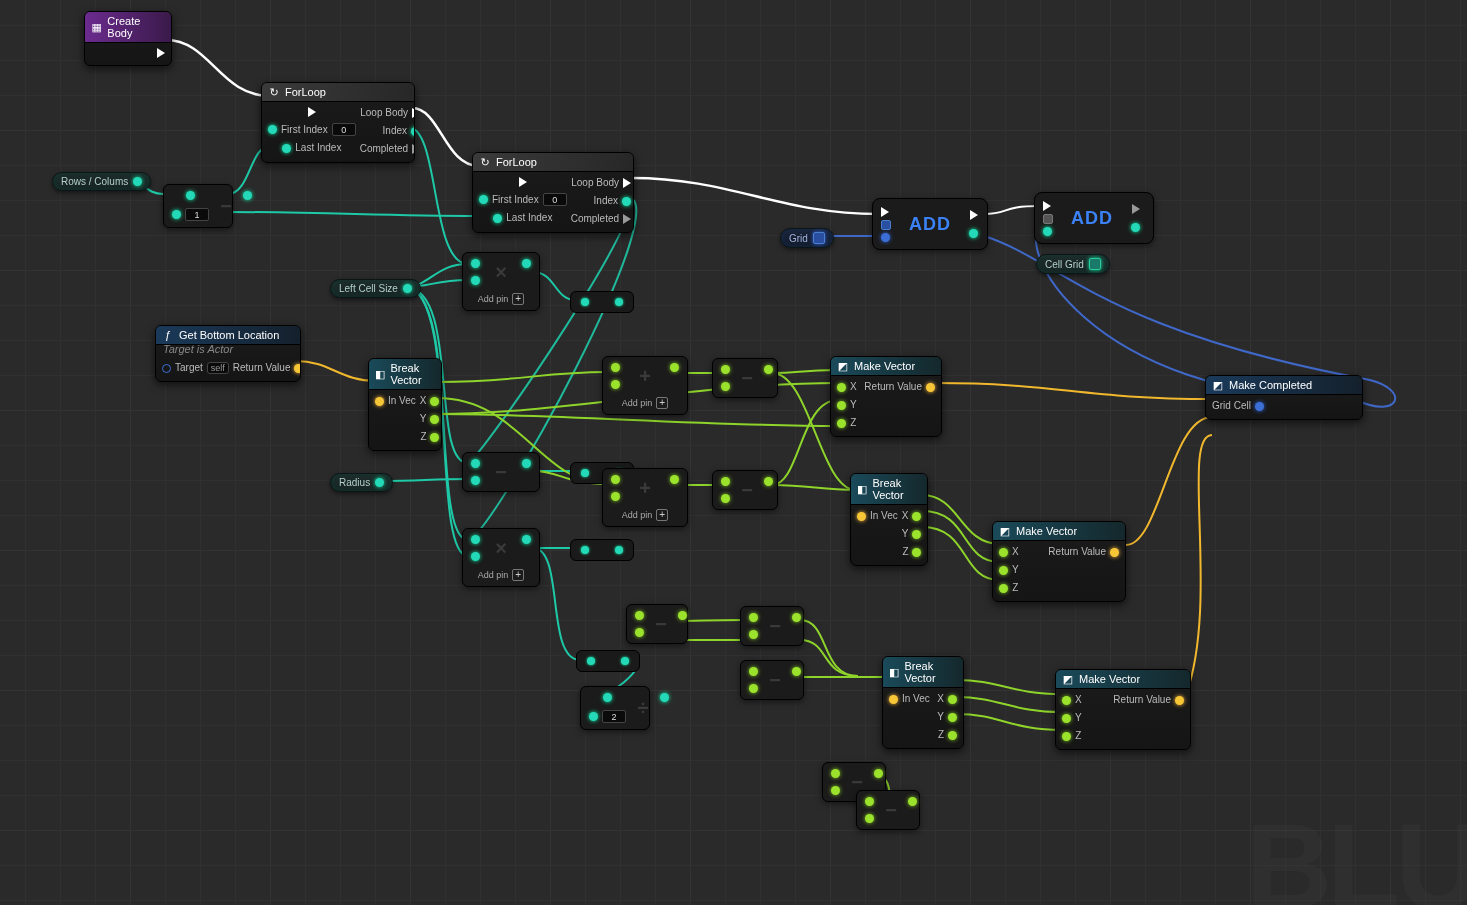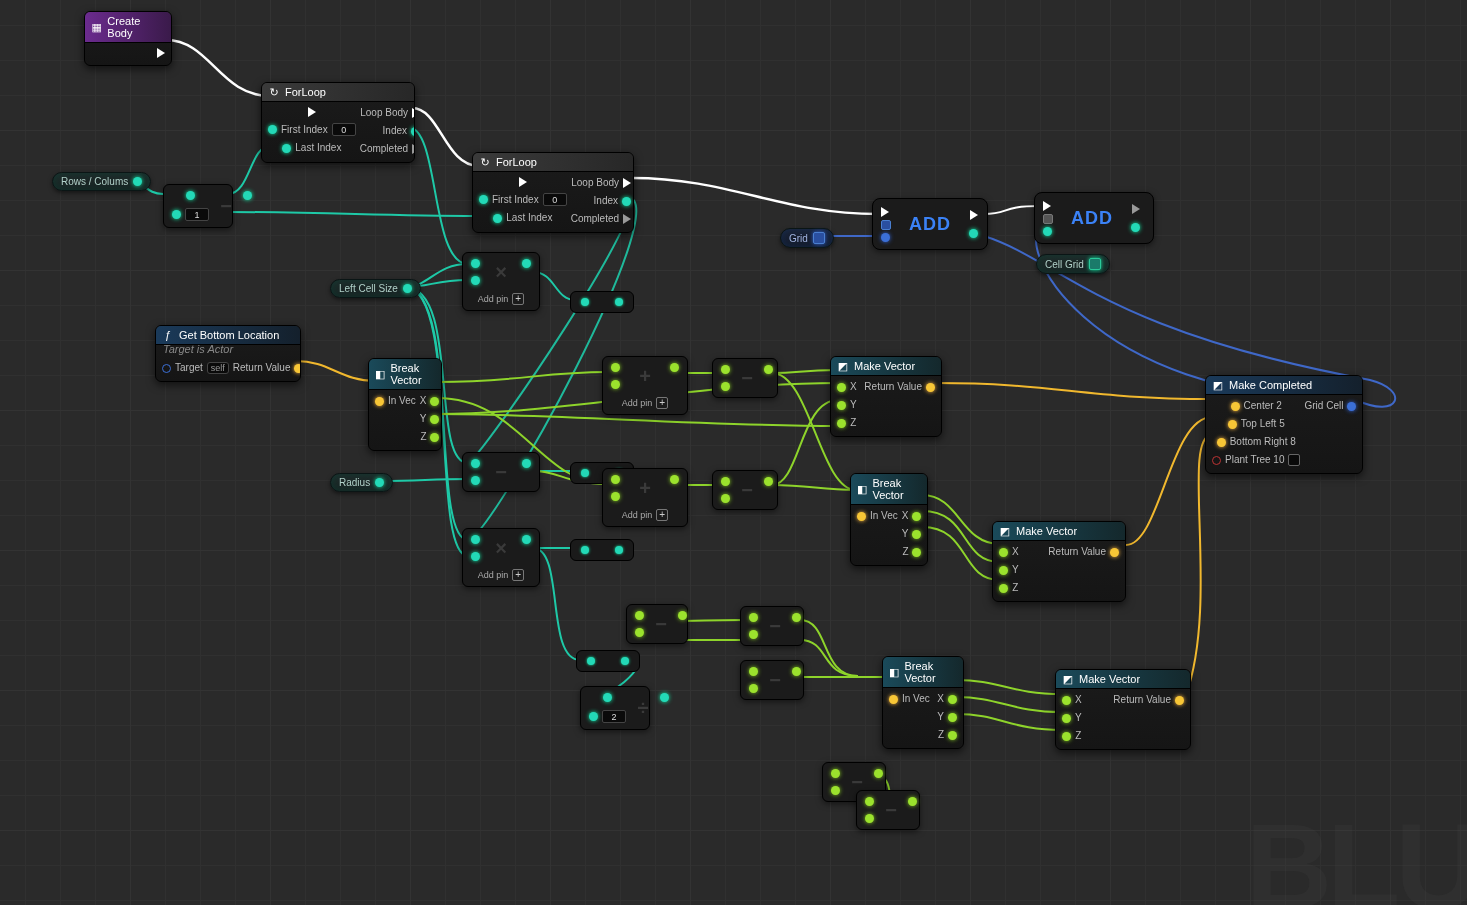--- a/index.html
+++ b/index.html
@@ -846,39 +846,20 @@
     </div>
   </div>
 </div>
 
 <div class="node" style="left:1205px; top:375px; width:156px;">
   <div class="node-header darkblue">
     <span class="hicon">◩</span>
     <span>Make Completed</span>
   </div>
   <div class="node-body">
-    <div class="col in">
-      <div class="pin">
-          <span class="pindot yellow"></span>
-          <span class="pinlabel">Center 2</span>
-        </div>
-      <div class="pin">
-          <span class="pindot yellow"></span>
-          <span class="pinlabel">Top Left 5</span>
-        </div>
-      <div class="pin">
-          <span class="pindot yellow"></span>
-          <span class="pinlabel">Bottom Right 8</span>
-        </div>
-      <div class="pin">
-          <span class="pindot red"></span>
-          <span class="pinlabel">Plant Tree 10</span>
-          <span class="chkbox"></span>
-        </div>
-    </div>
     <div class="col out">
       <div class="pin out">
           <span class="pindot blue"></span>
           <span class="pinlabel">Grid Cell</span>
         </div>
     </div>
   </div>
 </div>
 
 <div class="addnode" style="left:872px; top:198px; width:114px; height:50px;">

